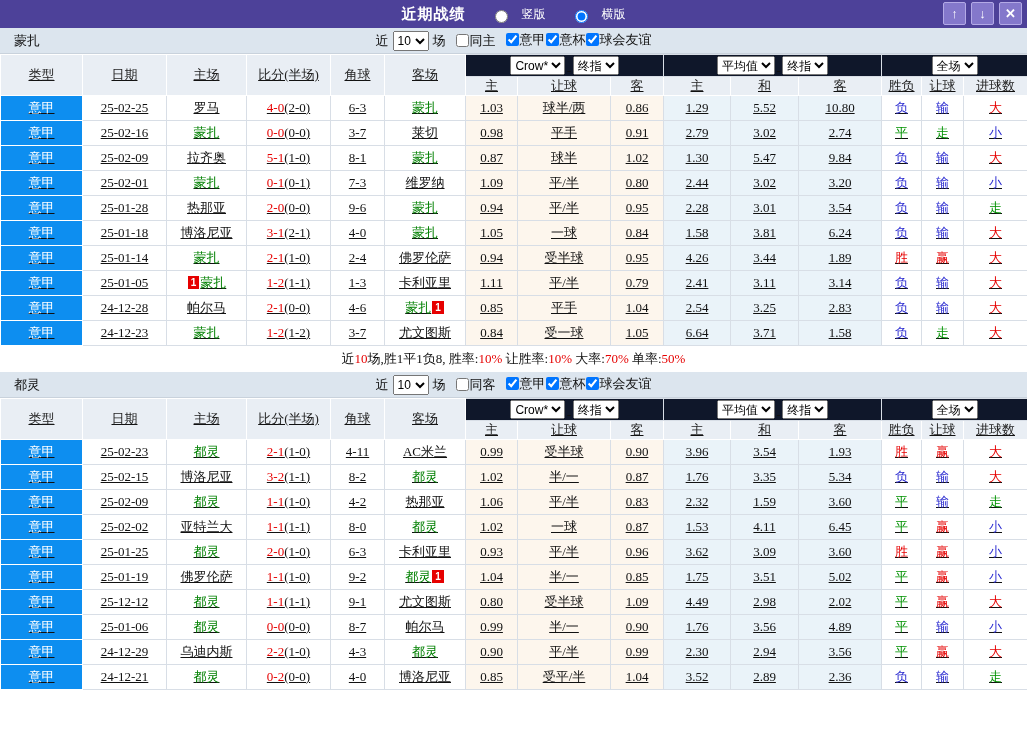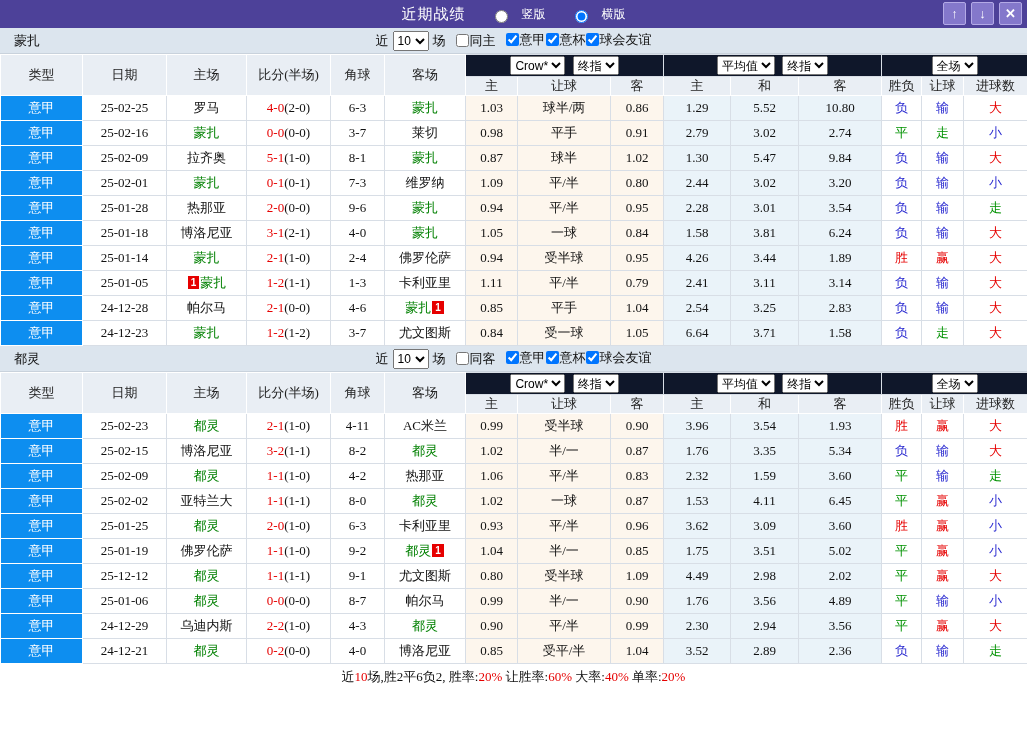--- a/index.html
+++ b/index.html
@@ -14,21 +14,21 @@
     width:1027px; background:#fff;
     font-family:"Liberation Serif","DejaVu Serif",serif;
     font-size:13px; color:#111;
   }
   
   .titlebar{
     height:28px; background:var(--purple); position:relative;
     display:flex; align-items:center; justify-content:center; color:#fff;
   }
   .tb-center{display:flex; align-items:center; gap:10px;}
-  .tb-title{font-weight:normal; font-size:15px; letter-spacing:1px;}
+  .tb-title{font-weight:bold; font-size:15px; letter-spacing:1px;}
   .tb-radio{display:inline-flex; align-items:flex-end; gap:14px; font-size:12px; cursor:pointer;padding-left:19px;}
   .tb-radio input{margin:0; width:13px; height:13px;}
   .tb-buttons{position:absolute; right:5px; top:2px; display:flex; gap:5px;}
   .tb-btn{
     width:23px; height:23px; background:var(--btn_purple);
     border:1px solid #b3a9e6; border-radius:2px; color:#fff;
     font-size:13px; font-weight:bold; line-height:20px; text-align:center;
     cursor:pointer; padding:0; font-family:"Liberation Sans",sans-serif;
   }
   
@@ -40,21 +40,21 @@
   .team-name{position:absolute; left:14px; font-size:13px; color:#111;}
   .controls{display:flex; align-items:center; gap:2px; font-size:13px;}
   .controls .gap{width:6px;}
   .controls select{
     font-size:12px; height:20px; margin:0 2px;
     font-family:"Liberation Sans",sans-serif;
   }
   .cb{display:inline-flex; align-items:center; cursor:pointer;}
   .cb input{margin:0 1px 0 0; width:13px; height:13px;}
   
-  table{border-collapse:collapse; table-layout:fixed; width:1027px;}
+  table{border-collapse:collapse; table-layout:fixed; width:1027px;text-decoration:underline;}
   thead th{
     background:var(--header_bg); border:1px solid #fff; color:#222;
     font-weight:normal; font-size:13px; padding:0;
   }
   thead th.grp{background:#0f172a; border:1px solid var(--grid); height:22px;}
   thead tr.sub-row th{height:18px;}
   thead select{
     font-size:12px; height:19px; margin:0 2px;
     font-family:"Liberation Sans",sans-serif;
   }
@@ -348,20 +348,21 @@
             <td class="crow">1.05</td>
             <td class="avg">6.64</td>
             <td class="avg">3.71</td>
             <td class="avg">1.58</td>
             <td class="res r-blue">负</td>
             <td class="res r-green">走</td>
             <td class="res r-red">大</td>
           </tr>
         </tbody>
     </table>
+    <div class="summary"><span>近</span><span class="seg-red">10</span><span>场,胜1平1负8, 胜率:</span><span class="seg-red">10%</span><span> 让胜率:</span><span class="seg-red">10%</span><span> 大率:</span><span class="seg-red">70%</span><span> 单率:</span><span class="seg-red">50%</span></div>
   </section>
 
   <section>
     <div class="filterbar">
       <span class="team-name">都灵</span>
       <div class="controls">
         <span>近</span>
         <select><option value="10" selected="">10</option></select>
         <span>场</span>
         <span class="gap"></span>
@@ -598,15 +599,14 @@
             <td class="crow">1.04</td>
             <td class="avg">3.52</td>
             <td class="avg">2.89</td>
             <td class="avg">2.36</td>
             <td class="res r-blue">负</td>
             <td class="res r-blue">输</td>
             <td class="res r-green">走</td>
           </tr>
         </tbody>
     </table>
-    <div class="summary"><span>近</span><span class="seg-red">10</span><span>场,胜2平6负2, 胜率:</span><span class="seg-red">20%</span><span> 让胜率:</span><span class="seg-red">60%</span><span> 大率:</span><span class="seg-red">40%</span><span> 单率:</span><span class="seg-red">20%</span></div>
   </section>
 </div>
 
 </body></html>

